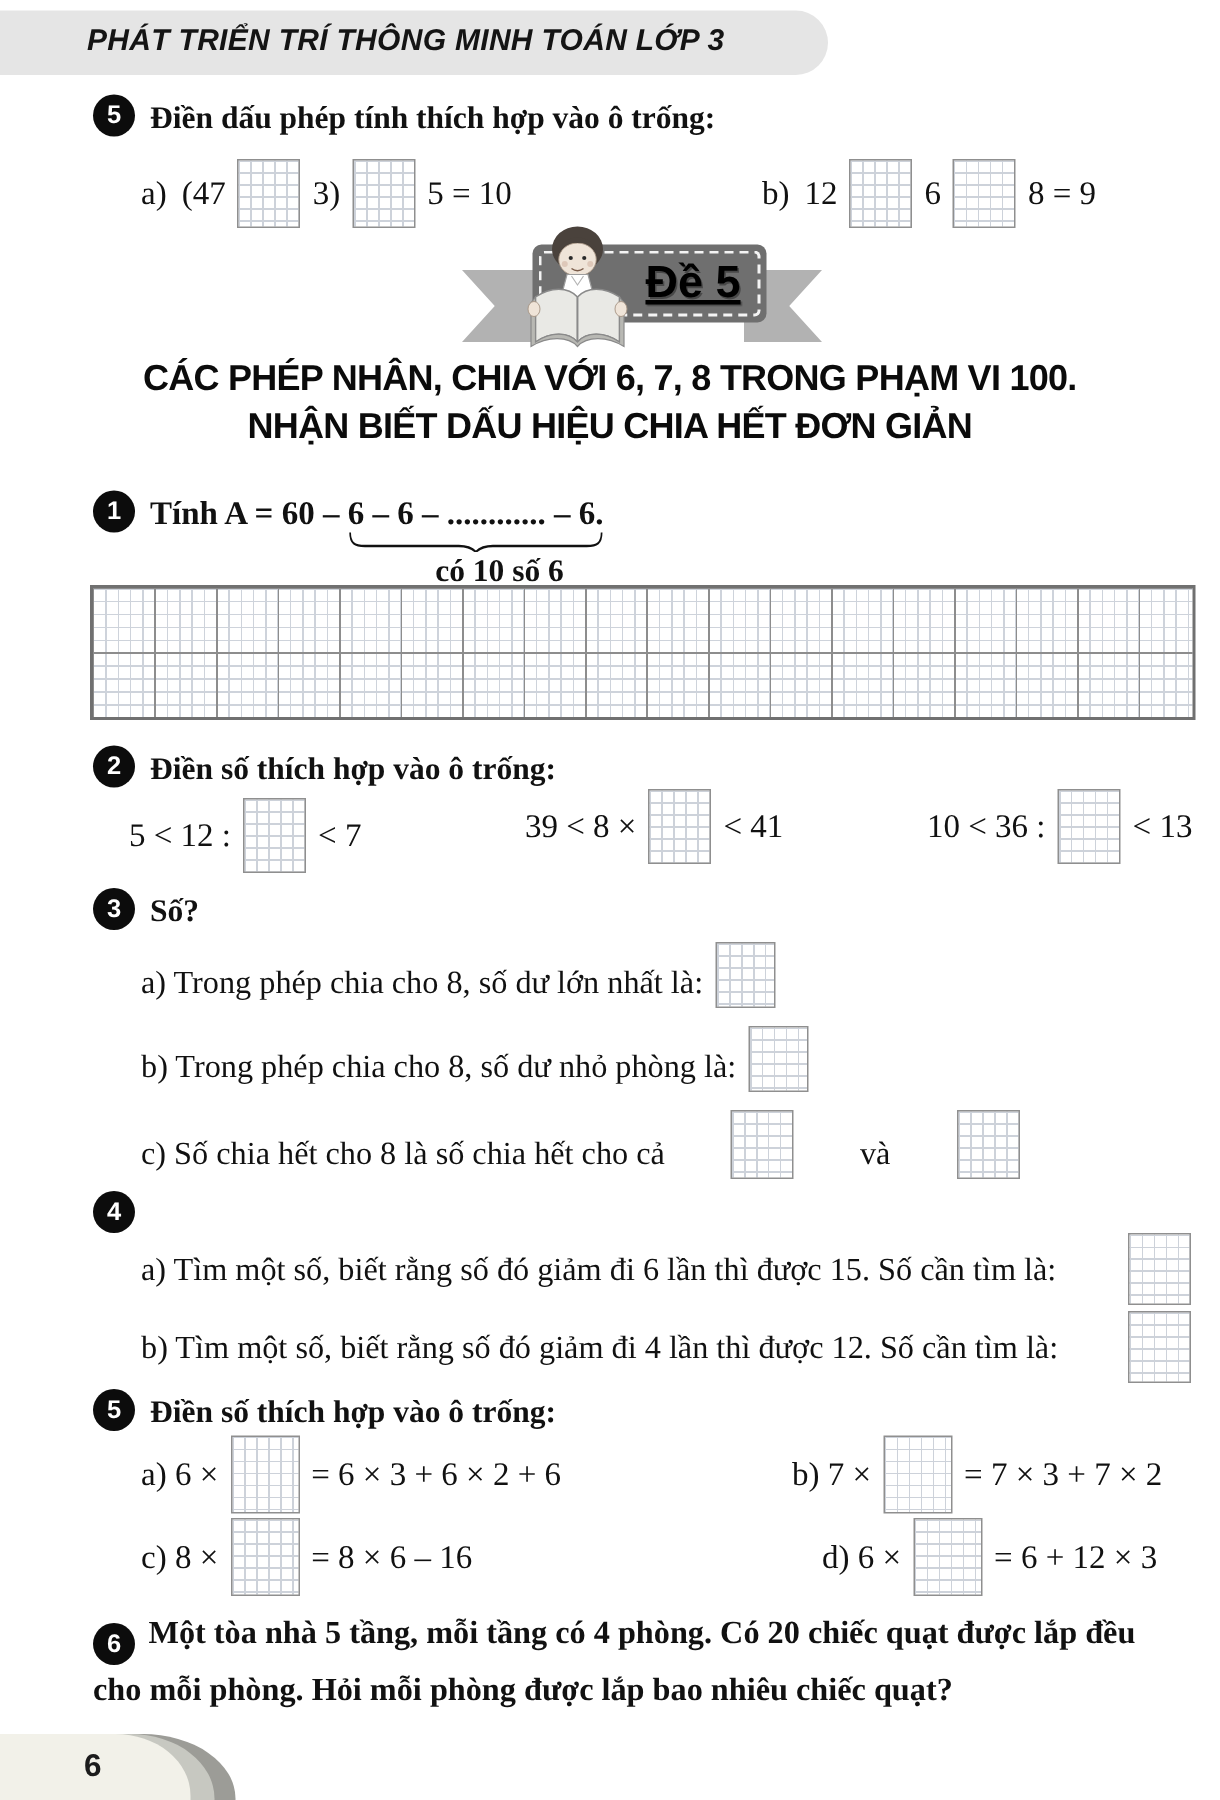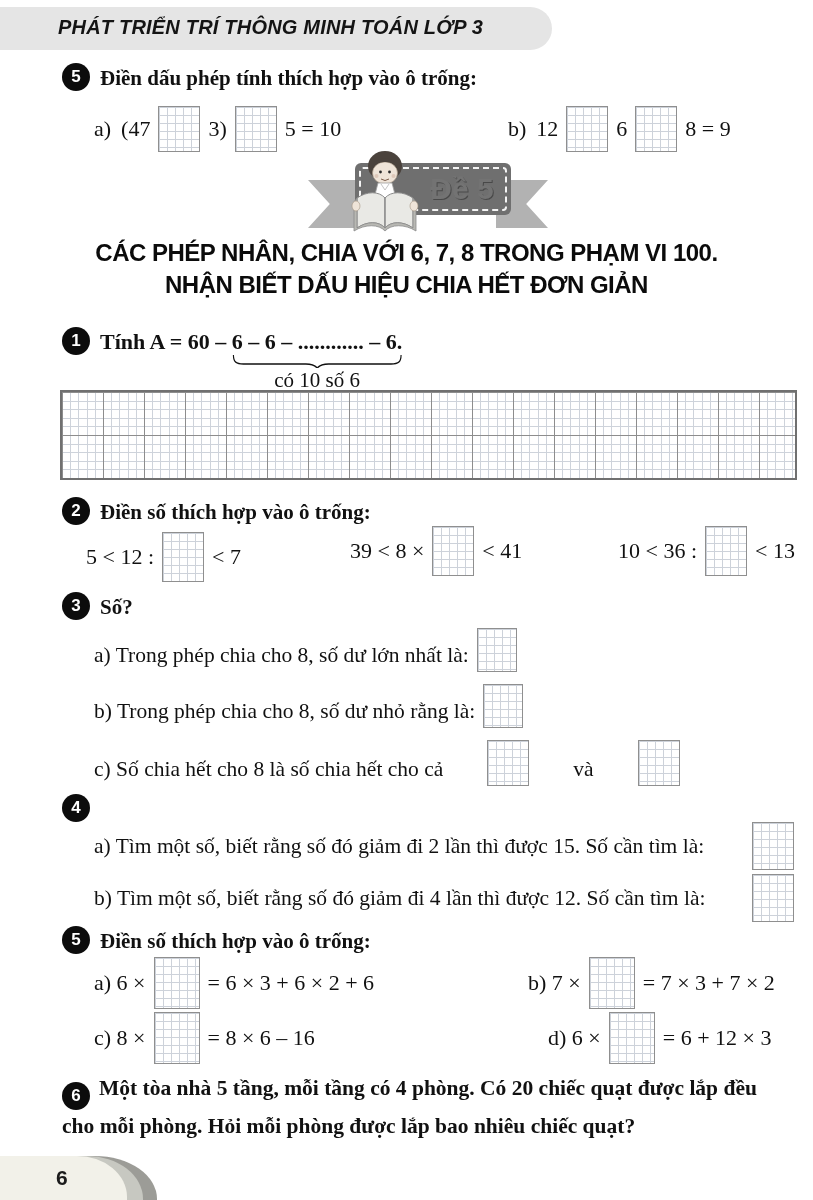--- a/index.html
+++ b/index.html
@@ -59,37 +59,37 @@
     background:#6f6f6f; border-radius:6px;
   }
   .band::before {
     content:""; position:absolute; inset:4px;
     border:2px dashed rgba(255,255,255,.92); border-radius:4px;
   }
   .band-title {
     position:absolute; left:118px; top:13px; width:98px; height:52px;
     display:flex; align-items:center; justify-content:center;
     font-family:"Liberation Sans", sans-serif; font-weight:bold; font-size:30px;
-    color:#737373; text-shadow:1px 1px 0 rgba(0,0,0,.35); z-index:3;
+    color:#000000; text-shadow:1px 1px 0 rgba(0,0,0,.35); z-index:3;text-decoration:underline;
   }
   .kid { position:absolute; left:46px; top:-4px; width:88px; height:90px; z-index:2; }
 
   
   .lesson-title {
     position:absolute; left:0; width:100%; text-align:center;
     font-family:"Liberation Sans", sans-serif; font-weight:bold; font-size:24px;
     letter-spacing:-.5px; color:#0b0b0b;
   }
   .lt1 { top:239px; } .lt2 { top:271px; }
 
   
   .ex1-line { position:absolute; top:327px; left:62px; display:flex; gap:10px; font-size:22px; font-weight:bold; }
   .braced { position:relative; display:inline-block; }
   .braced svg.brace { position:absolute; left:0; bottom:-13px; width:100%; height:14px; }
-  .brace-label { position:absolute; top:100%; margin-top:13px; left:0; width:100%; text-align:center; font-weight:normal; font-size:21px; white-space:nowrap; }
+  .brace-label { position:absolute; top:100%; margin-top:13px; left:16px; width:100%; text-align:center; font-weight:bold; font-size:21px; white-space:nowrap; }
 
   
   .writing-grid {
     position:absolute; top:390px; left:60px; width:737px; height:90px;
     border:2px solid #707070; background-color:#fff;
     background-image:
       repeating-linear-gradient(to right,  #8d8d8d 0 1px, transparent 1px 41px),
       repeating-linear-gradient(to bottom, #8d8d8d 0 1px, transparent 1px 43px),
       repeating-linear-gradient(to right,  #ced3db 0 1px, transparent 1px 8.2px),
       repeating-linear-gradient(to bottom, #ced3db 0 1px, transparent 1px 8.6px);
@@ -211,35 +211,35 @@
 
   <div class="head-row" style="top:592px;">
     <span class="num">3</span>
     <span class="prompt">Số?</span>
   </div>
   <div class="row flexend t21" style="top:628px; left:94px;">
     <span>a) Trong phép chia cho 8, số dư lớn nhất là:</span>
     <span class="abox s44"></span>
   </div>
   <div class="row flexend t21" style="top:684px; left:94px;">
-    <span>b) Trong phép chia cho 8, số dư nhỏ rằng là:</span>
+    <span>b) Trong phép chia cho 8, số dư nhỏ phòng là:</span>
     <span class="abox s44"></span>
   </div>
   <div class="row flexend t21" style="top:740px; left:94px;gap:44px;">
     <span>c) Số chia hết cho 8 là số chia hết cho cả</span>
     <span class="abox"></span>
     <span>và</span>
     <span class="abox"></span>
   </div>
 
   <div class="head-row" style="top:794px;">
     <span class="num">4</span>
   </div>
   <div class="ex4-row" style="top:822px;">
-    <span>a) Tìm một số, biết rằng số đó giảm đi 2 lần thì được 15. Số cần tìm là:</span>
+    <span>a) Tìm một số, biết rằng số đó giảm đi 6 lần thì được 15. Số cần tìm là:</span>
     <span class="abox" style="height:48px;"></span>
   </div>
   <div class="ex4-row" style="top:874px;">
     <span>b) Tìm một số, biết rằng số đó giảm đi 4 lần thì được 12. Số cần tìm là:</span>
     <span class="abox" style="height:48px;"></span>
   </div>
 
   <div class="head-row" style="top:926px;">
     <span class="num">5</span>
     <span class="prompt">Điền số thích hợp vào ô trống:</span>

